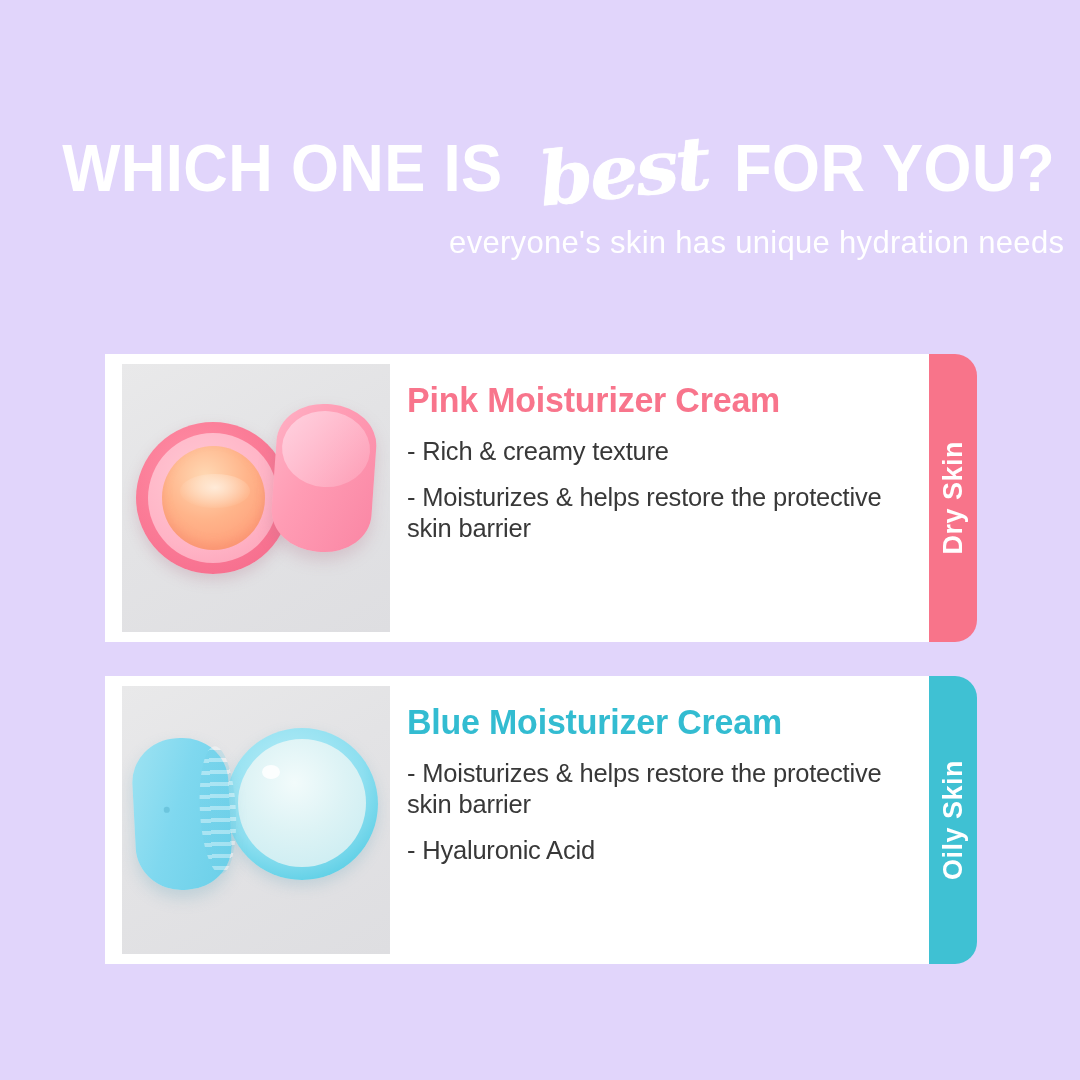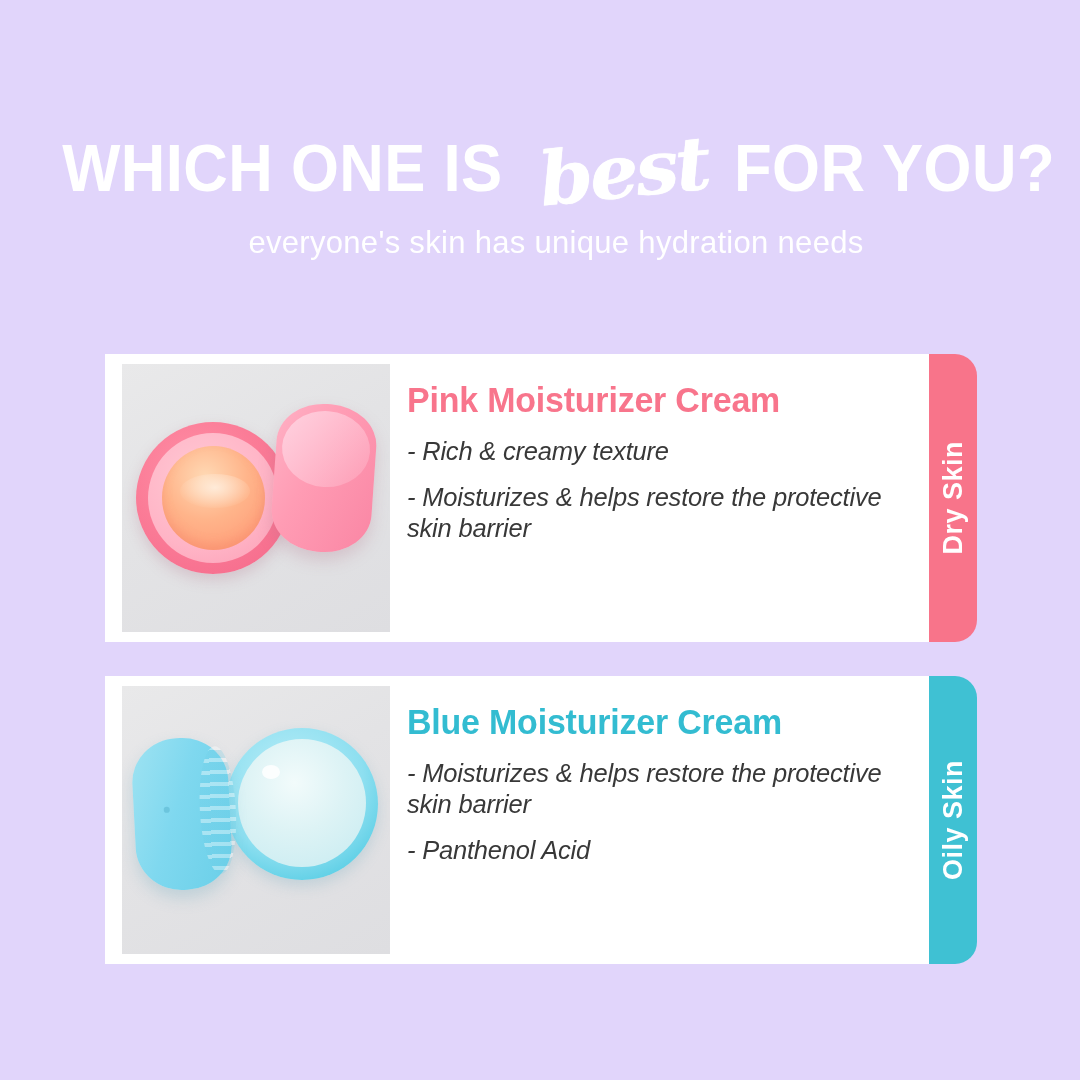--- a/index.html
+++ b/index.html
@@ -12,21 +12,21 @@
   body {
     background: #e1d5fb;
     font-family: "Liberation Sans", sans-serif;
     overflow: hidden;
     position: relative;
   }
 
   
   .header {
     padding-top: 128px;
-    text-align: center;
+    text-align: right;
     padding-left: 32px;
   }
 
   .headline {
     color: #ffffff;
     font-size: 67px;
     line-height: 1;
     font-weight: 700;
     letter-spacing: -0.5px;
     white-space: nowrap;
@@ -248,21 +248,20 @@
 
   .card-title.pink { color: #f8758c; }
   .card-title.blue { color: #33bcd1; }
 
   .bullet {
     color: #383838;
     font-size: 25.5px;
     line-height: 1.22;
     margin-bottom: 15px;
     letter-spacing: -0.2px;
-    font-style: italic;
   }
 
   .bullet:last-child { margin-bottom: 0; }
 
   
   .tab {
     position: absolute;
     top: 0;
     left: 824px;
     width: 48px;
@@ -337,21 +336,21 @@
       </div>
       <div class="jar-blue-lid">
         <div class="jar-blue-lid-rings"></div>
         <div class="jar-blue-lid-dot"></div>
       </div>
     </div>
 
     <div class="card-body">
       <div class="card-title blue">Blue Moisturizer Cream</div>
       <div class="bullet">- Moisturizes &amp; helps restore the protective skin barrier</div>
-      <div class="bullet">- Panthenol Acid</div>
+      <div class="bullet">- Hyaluronic Acid</div>
     </div>
 
     <div class="tab blue">
       <span class="tab-label">Oily Skin</span>
     </div>
   </div>
 
 </div>
 
 </body></html>

